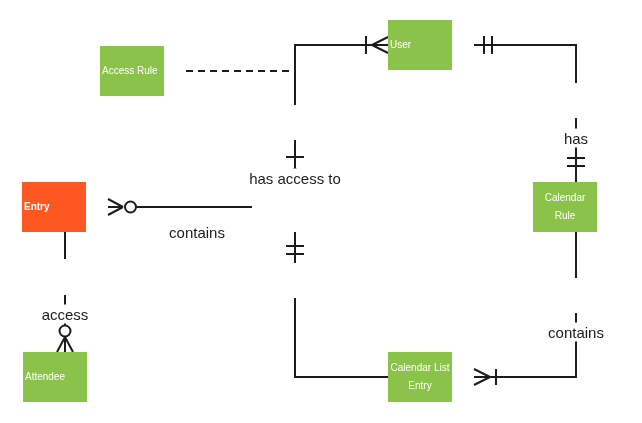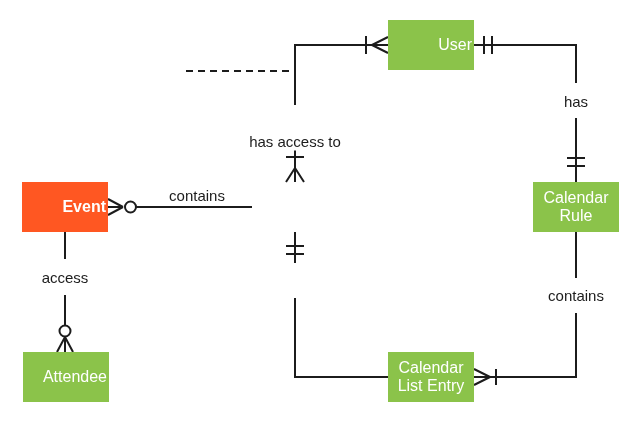--- a/index.html
+++ b/index.html
@@ -13,31 +13,31 @@
   html,body{margin:0;padding:0;background:var(--canvas-bg);}
   #canvas{
     position:relative;width:642px;height:423px;background:var(--canvas-bg);
     font-family:"Liberation Sans", sans-serif;overflow:hidden;
   }
   #connector-layer{position:absolute;left:0;top:0;}
   #connector-layer path{stroke:var(--line);stroke-width:2;fill:none;}
   #connector-layer path.dashed{stroke-dasharray:7 5;}
   #connector-layer circle{stroke:var(--line);stroke-width:2;fill:#ffffff;}
   .entity{
-    position:absolute;width:86px;height:50px;
-    display:flex;align-items:center;justify-content:flex-end;
-    text-align:center;color:var(--entity-text);font-size:16px;line-height:18px;
+    position:absolute;width:64px;height:50px;
+    display:flex;align-items:center;justify-content:flex-start;
+    text-align:center;color:var(--entity-text);font-size:10px;line-height:18px;
     box-sizing:border-box;padding:2px;
   }
   .entity.green{background:var(--entity-green);}
   .entity.orange{background:var(--entity-orange);font-weight:700;}
   .rel-label{
     position:absolute;transform:translate(-50%,-50%);
     font-size:15px;color:var(--label-text);background:var(--canvas-bg);
-    padding:1px 3px;white-space:nowrap;
+    padding:1px 3px;white-space:nowrap;margin-top:37px;
   }
 </style>
 </head>
 <body>
 
 <div id="canvas">
 
   <svg id="connector-layer" width="642" height="423" viewBox="0 0 642 423">
 
     <g>
@@ -83,27 +83,30 @@
       <path d="M65,295 V325"></path>
       <circle cx="65" cy="331" r="5.5"></circle>
       <path d="M65,337 L57,352 M65,337 L65,352 M65,337 L73,352"></path>
     </g>
 
     <g>
       <path class="dashed" d="M186,71 H295"></path>
     </g>
   </svg>
 
+  <div class="entity green" style="left:100px;top:46px">
+    <span>Access Rule</span>
+  </div>
 
   <div class="entity green" style="left:388px;top:20px">
     <span>User</span>
   </div>
 
   <div class="entity orange" style="left:22px;top:182px">
-    <span>Event</span>
+    <span>Entry</span>
   </div>
 
 
   <div class="entity green" style="left:533px;top:182px">
     <span>Calendar Rule</span>
   </div>
 
   <div class="entity green" style="left:23px;top:352px">
     <span>Attendee</span>
   </div>

